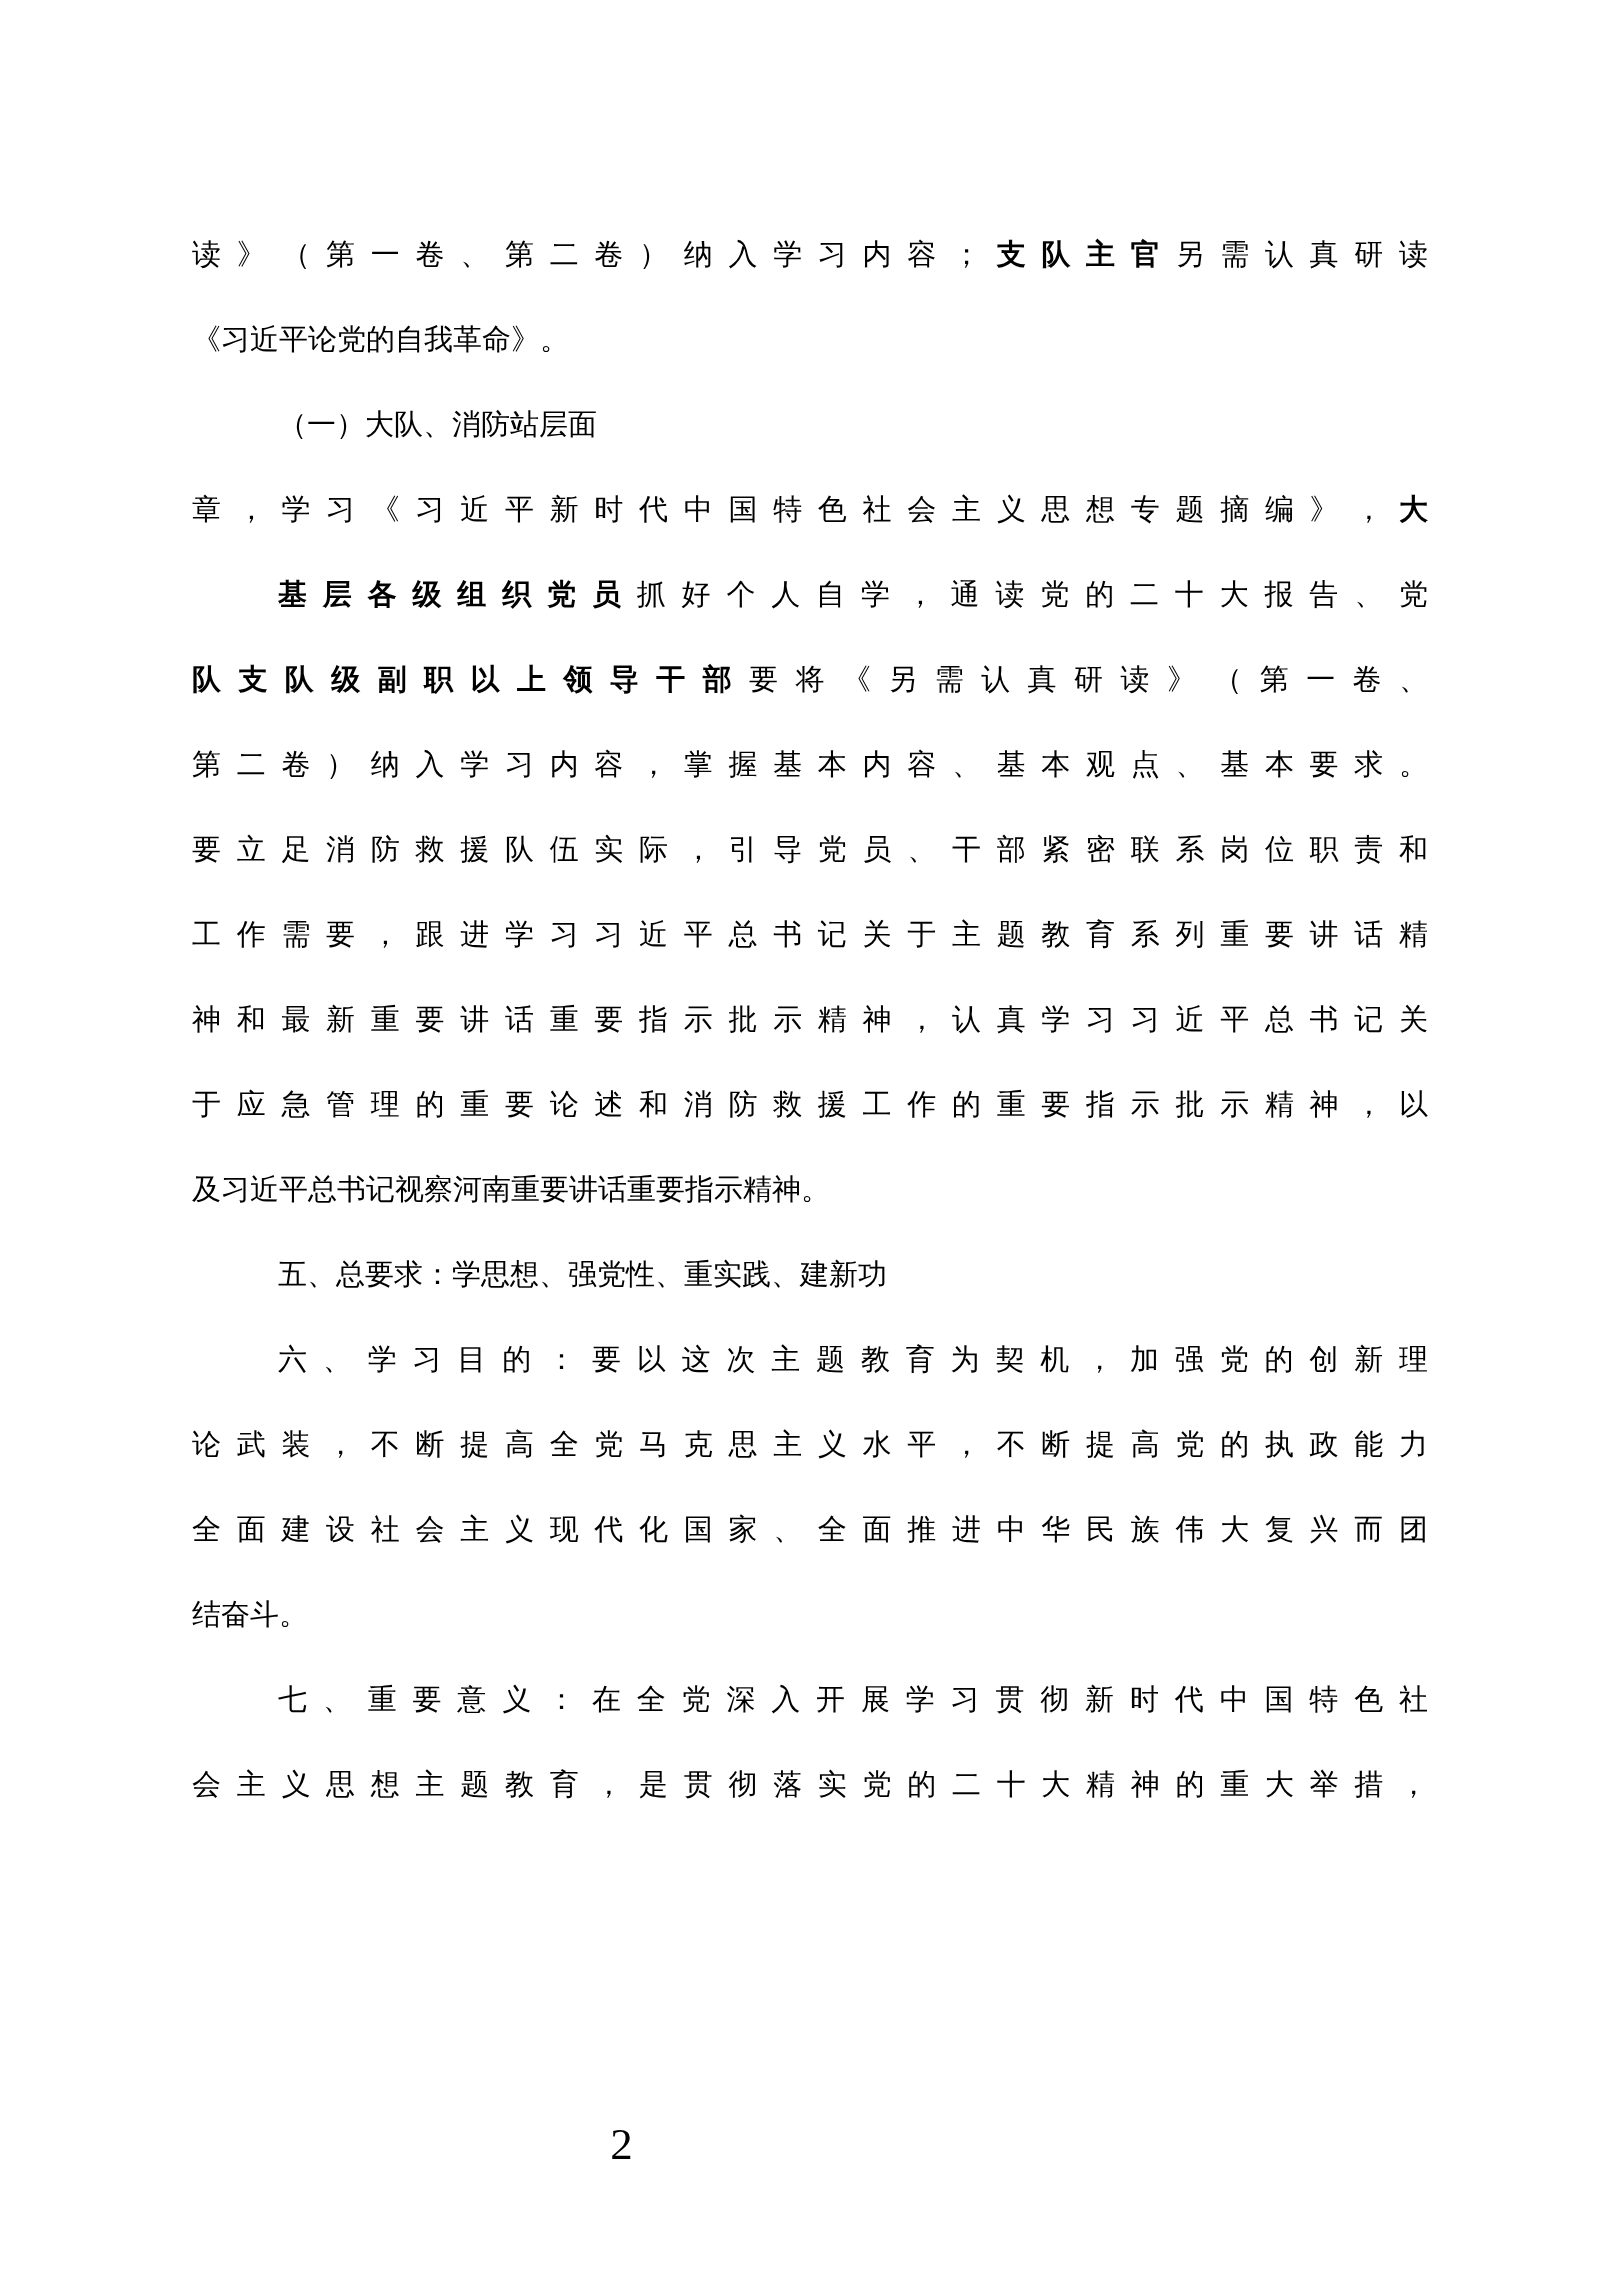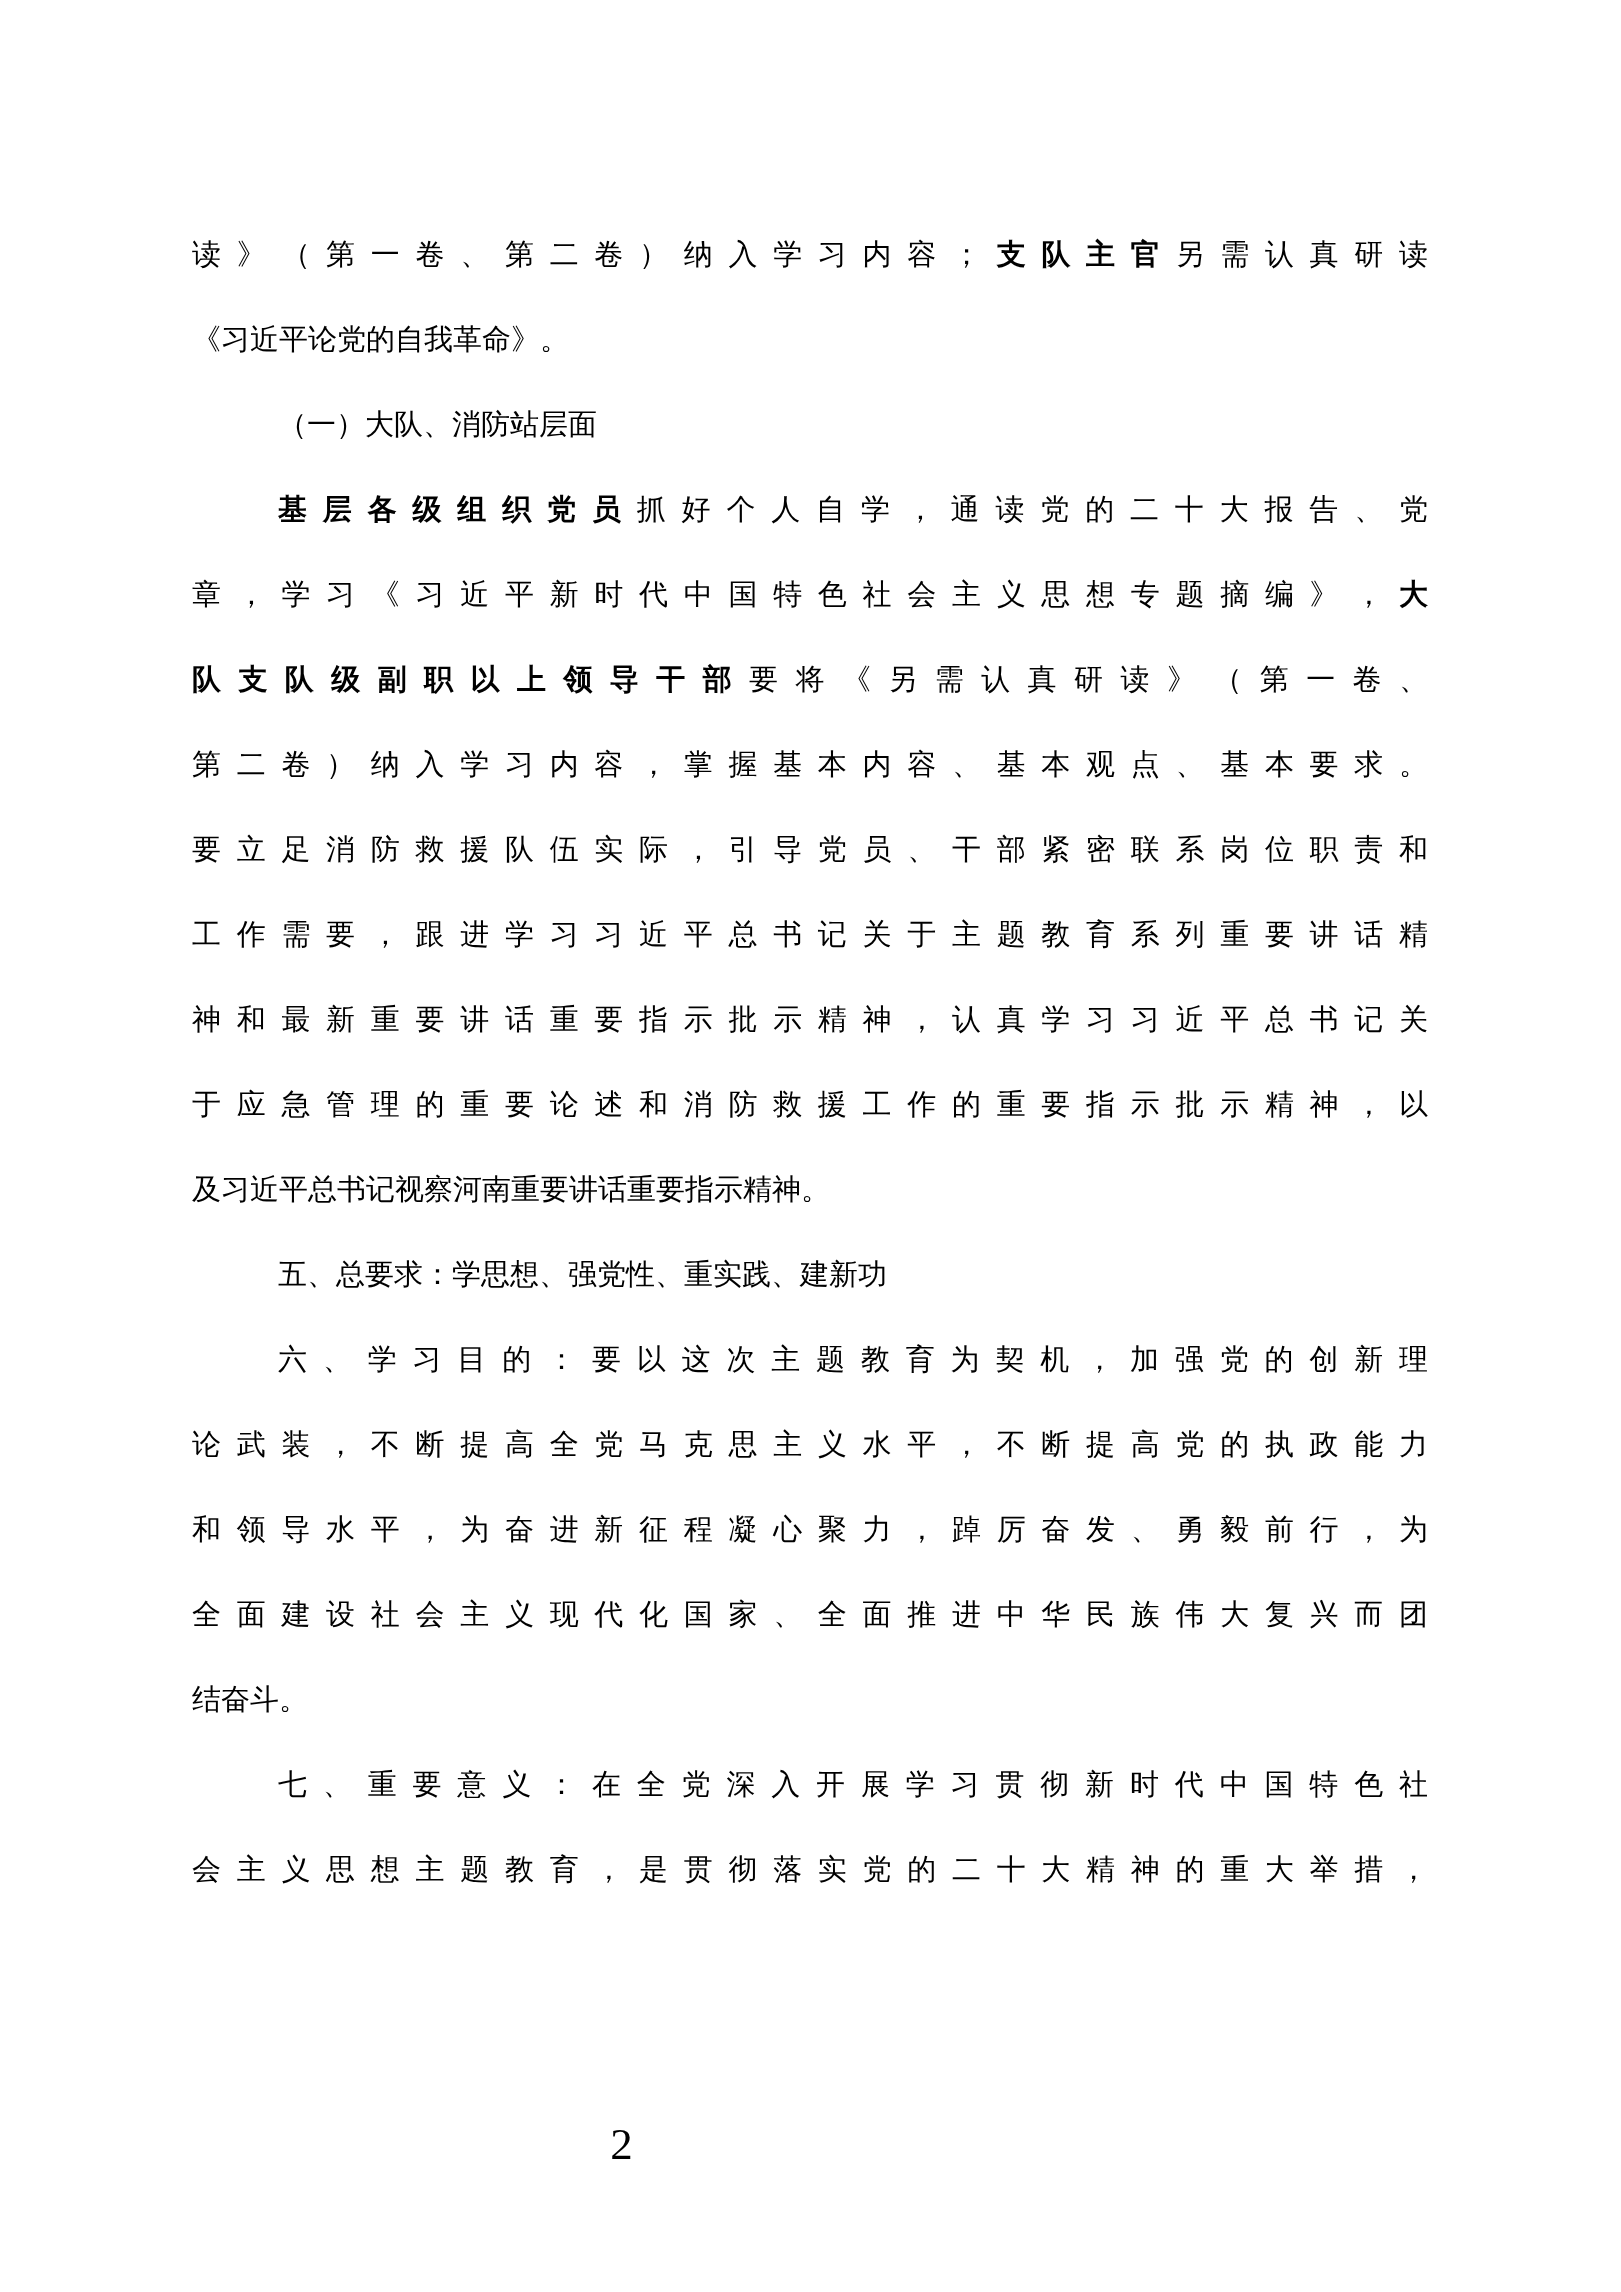--- a/index.html
+++ b/index.html
@@ -54,33 +54,32 @@
   }
 </style>
 </head>
 <body>
 
 <div class="page">
   <div class="body-text">
       <div class="line justify"><span>读》（第一卷、第二卷）纳入学习内容；</span><span class="bold">支队主官</span><span>另需认真研读</span></div>
       <div class="line"><span>《习近平论党的自我革命》。</span></div>
       <div class="line indent"><span>（一）大队、消防站层面</span></div>
+      <div class="line justify"><span>章，学习《习近平新时代中国特色社会主义思想专题摘编》，</span><span class="bold">大</span></div>
       <div class="line justify indent"><span class="bold">基层各级组织党员</span><span>抓好个人自学，通读党的二十大报告、党</span></div>
-      <div class="line justify"><span>章，学习《习近平新时代中国特色社会主义思想专题摘编》，</span><span class="bold">大</span></div>
       <div class="line justify"><span class="bold">队支队级副职以上领导干部</span><span>要将《另需认真研读》（第一卷、</span></div>
       <div class="line justify"><span>第二卷）纳入学习内容，掌握基本内容、基本观点、基本要求。</span></div>
       <div class="line justify"><span>要立足消防救援队伍实际，引导党员、干部紧密联系岗位职责和</span></div>
       <div class="line justify"><span>工作需要，跟进学习习近平总书记关于主题教育系列重要讲话精</span></div>
       <div class="line justify"><span>神和最新重要讲话重要指示批示精神，认真学习习近平总书记关</span></div>
       <div class="line justify"><span>于应急管理的重要论述和消防救援工作的重要指示批示精神，以</span></div>
       <div class="line"><span>及习近平总书记视察河南重要讲话重要指示精神。</span></div>
       <div class="line indent"><span>五、总要求：学思想、强党性、重实践、建新功</span></div>
       <div class="line justify indent"><span>六、学习目的：要以这次主题教育为契机，加强党的创新理</span></div>
       <div class="line justify"><span>论武装，不断提高全党马克思主义水平，不断提高党的执政能力</span></div>
-      <div class="line justify"><span>和领导水平，为奋进新征程凝心聚力，踔厉奋发、勇毅前行，为</span></div>
       <div class="line justify"><span>全面建设社会主义现代化国家、全面推进中华民族伟大复兴而团</span></div>
       <div class="line"><span>结奋斗。</span></div>
       <div class="line justify indent"><span>七、重要意义：在全党深入开展学习贯彻新时代中国特色社</span></div>
       <div class="line justify"><span>会主义思想主题教育，是贯彻落实党的二十大精神的重大举措，</span></div>
     </div>
   <div class="page-number">2</div>
 </div>
 
 
 </body></html>

